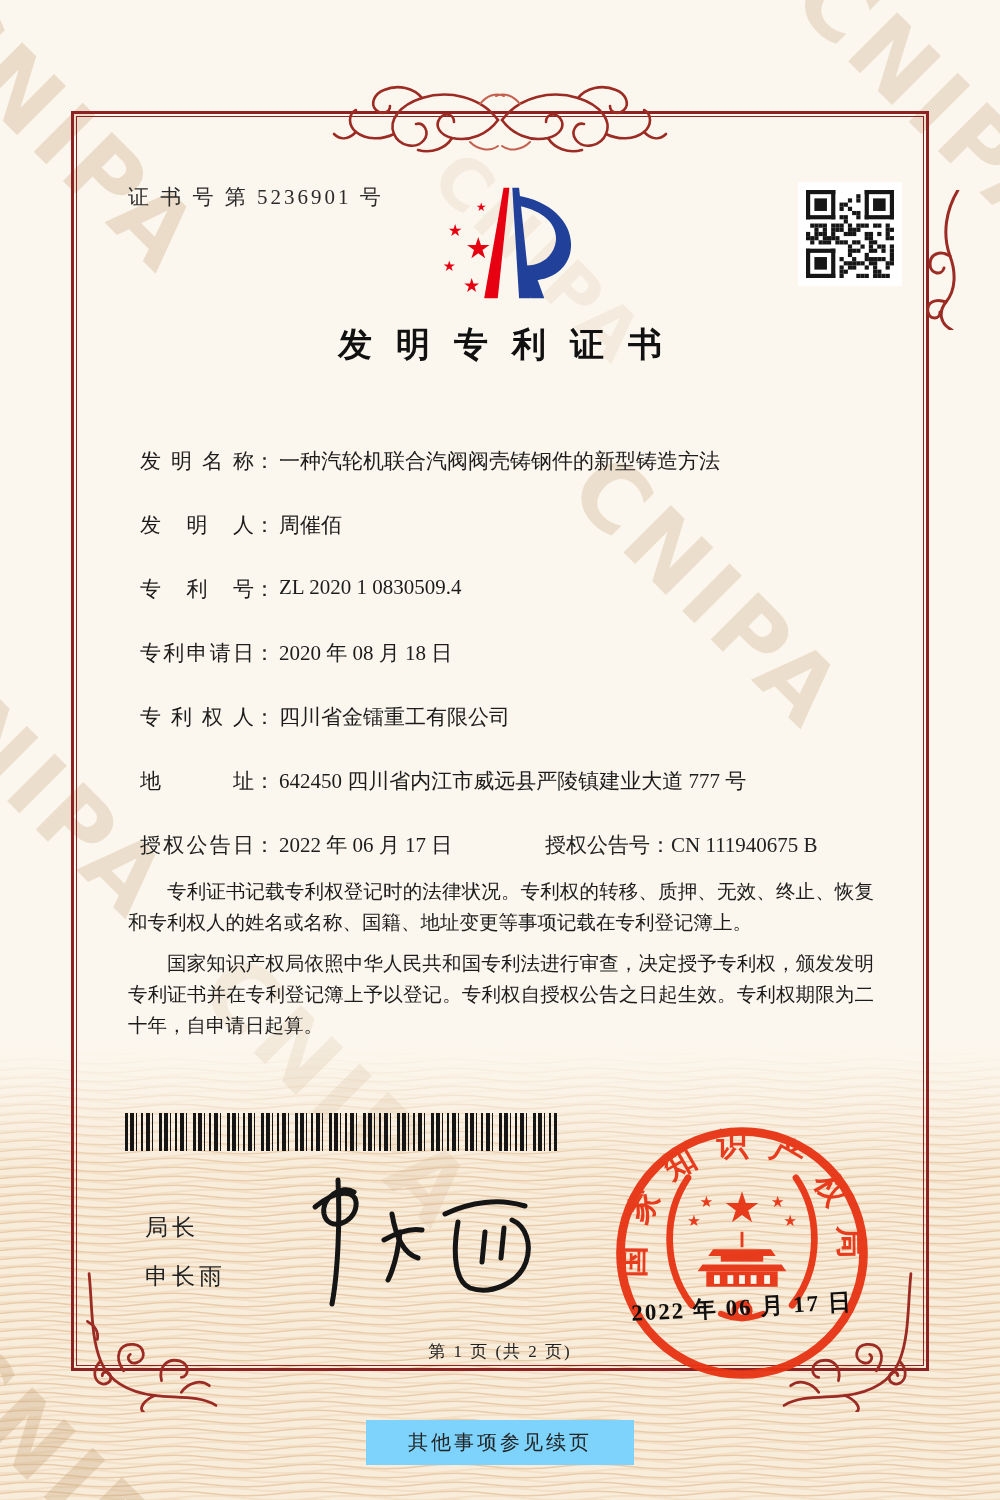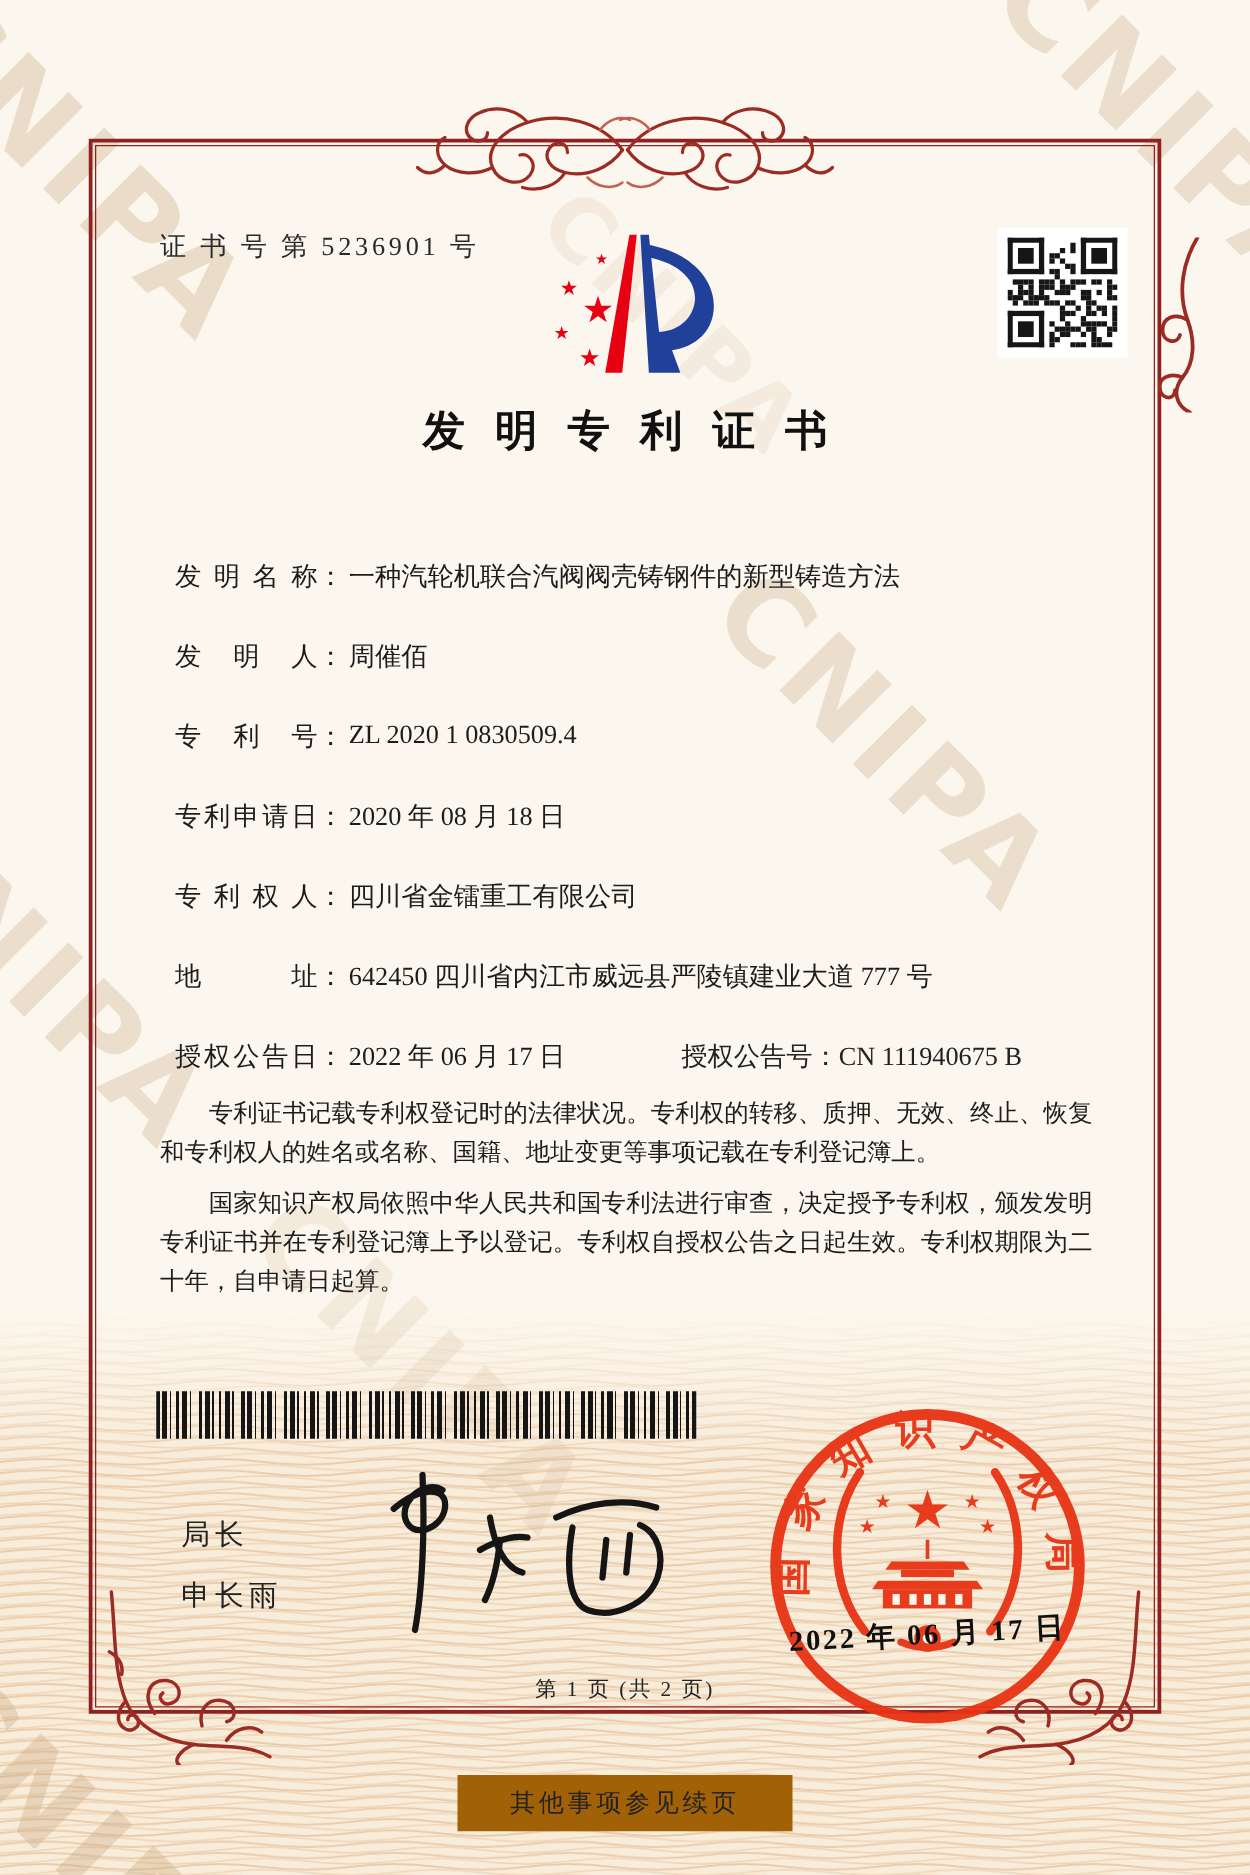--- a/index.html
+++ b/index.html
@@ -56,21 +56,21 @@
   .signature{position:absolute;left:280px;top:1162px;z-index:6;}
 
   
   .seal{position:absolute;left:607px;top:1118px;z-index:7;opacity:.95;}
   .seal-date{position:absolute;left:592px;top:1292px;width:300px;z-index:8;text-align:center;
              font-size:23px;font-weight:bold;letter-spacing:2px;color:#101010;transform:rotate(-3deg);}
 
   
   .page-indicator{position:absolute;left:72px;top:1340px;width:856px;z-index:5;text-align:center;
                   font-size:17px;letter-spacing:2px;color:#222;}
-  .continuation{position:absolute;left:50%;top:1420px;transform:translateX(-50%);z-index:6;background:#a16207;
+  .continuation{position:absolute;left:50%;top:1420px;transform:translateX(-50%);z-index:6;background:#7dd3fc;
                 padding:9px 42px;font-size:20px;letter-spacing:3px;color:#222;white-space:nowrap;}
 </style>
 </head>
 <body>
 
 <div class="page">
 
   <svg class="waves" width="1000" height="470" viewBox="0 0 1000 470" preserveAspectRatio="none">
     <defs>
       <pattern id="wv" width="140" height="9" patternUnits="userSpaceOnUse">

